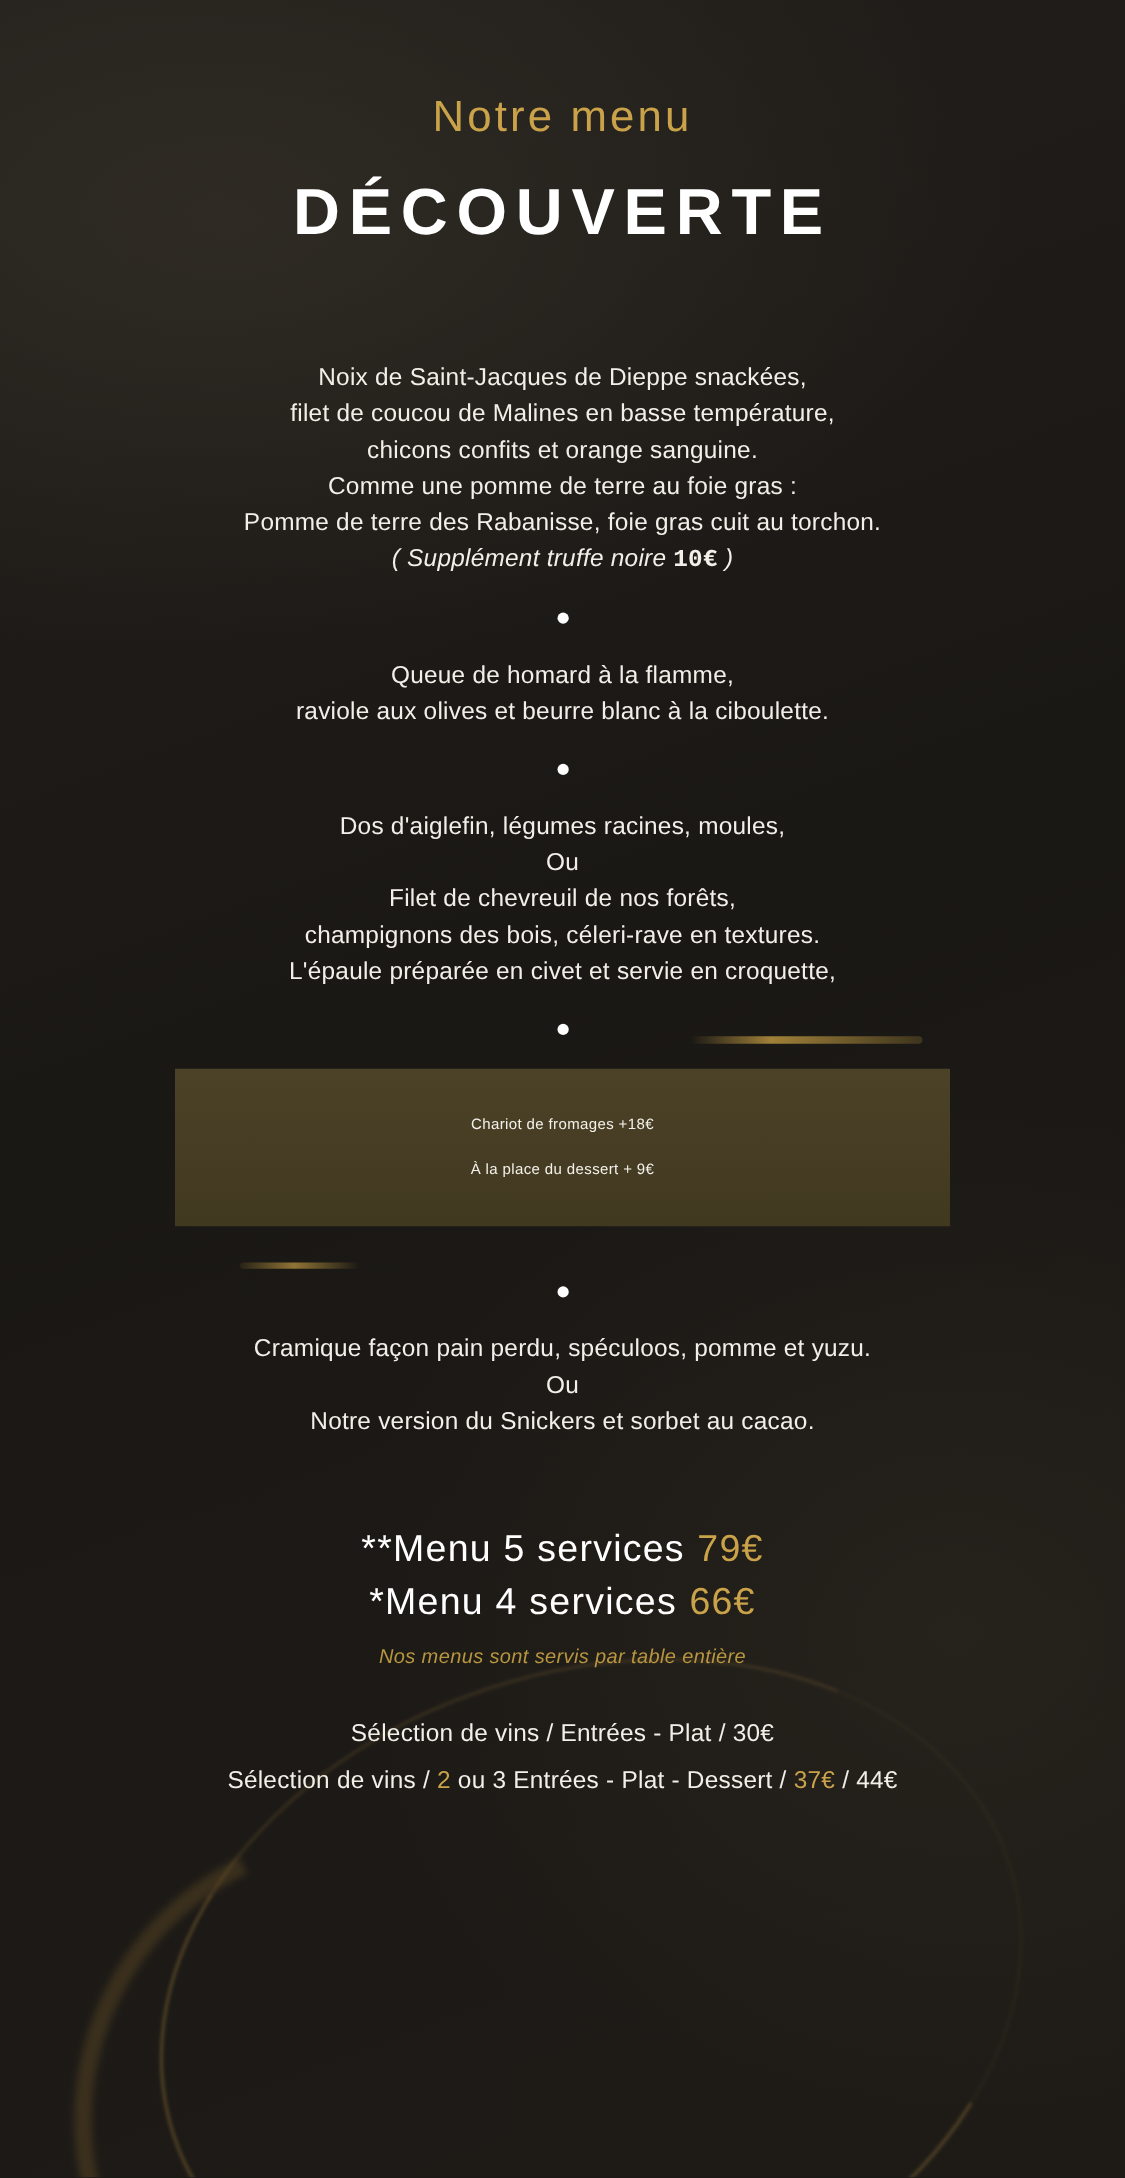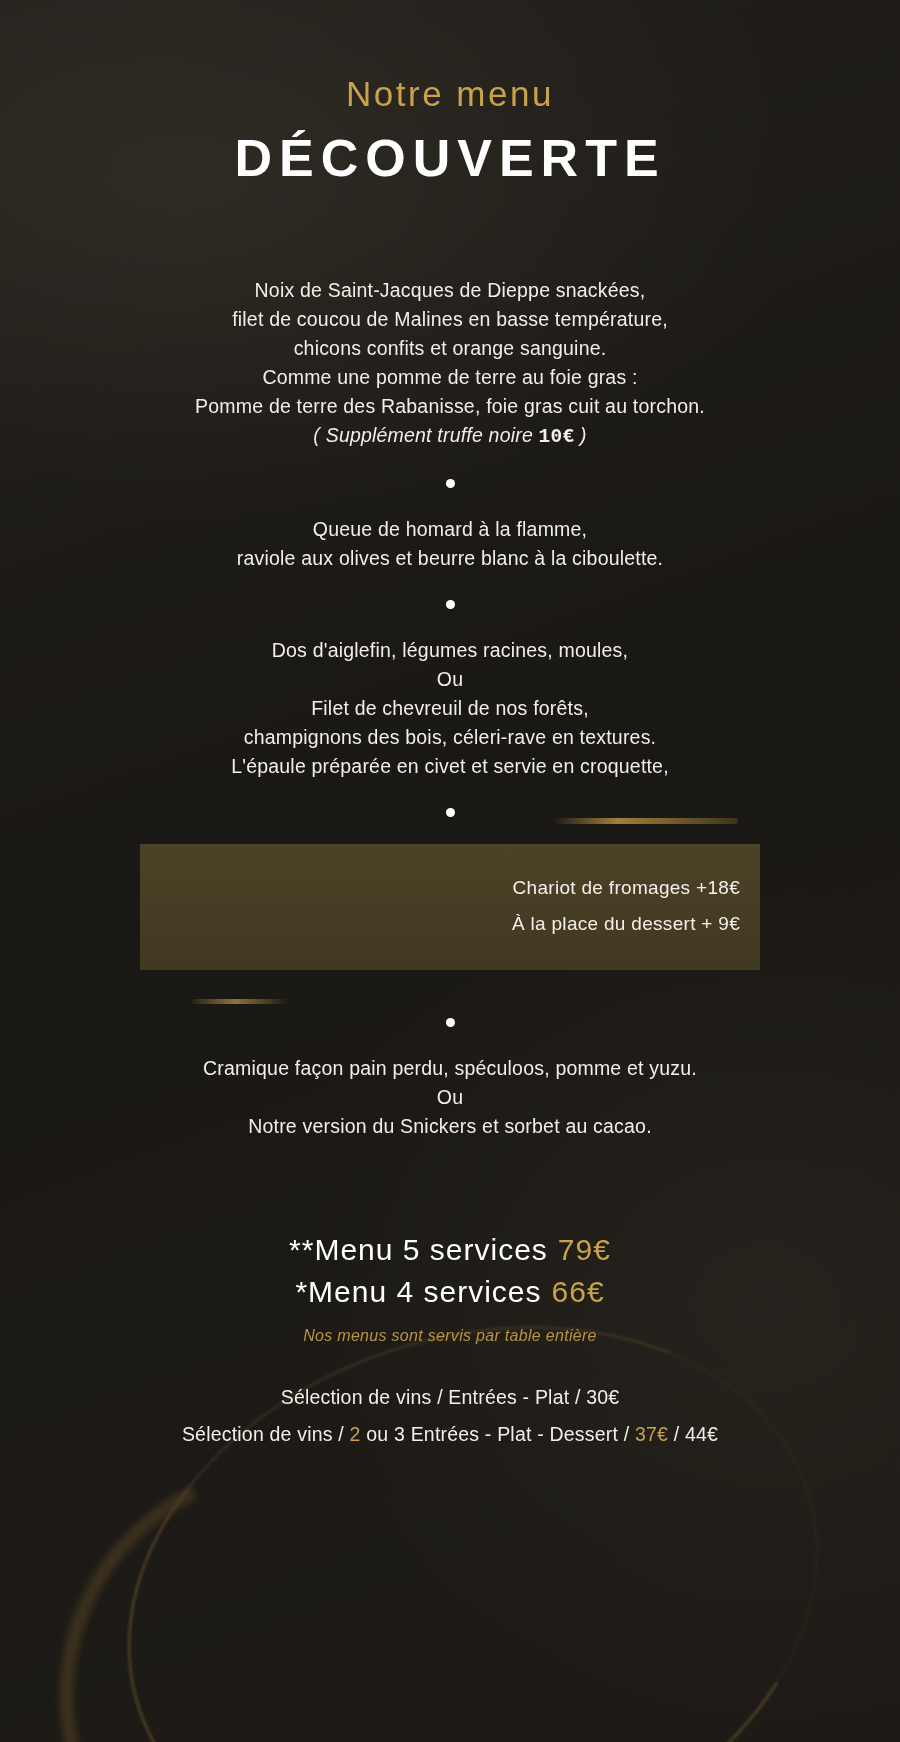--- a/index.html
+++ b/index.html
@@ -62,21 +62,21 @@
 
   .menu-kicker {
     margin: 12px;
     padding-top: 62px;
     font-size: 35px;
     letter-spacing: 2.5px;
     font-weight: 400;
     color: #c9a24a;
   }
   .menu-title {
-    margin: 14px 0 0;
+    margin: 26px 0 0;
     font-size: 52px;
     font-weight: 700;
     letter-spacing: 7px;
     color: #ffffff;
   }
 
   .courses {
     margin-top: 88px;
   }
   .course {
@@ -135,33 +135,32 @@
     background: linear-gradient(90deg, rgba(168,133,54,0.1) 0%, rgba(183,147,63,0.75) 45%, rgba(168,133,54,0) 100%);
     border-radius: 3px;
     filter: blur(0.6px);
   }
   .cheese-box {
     background: linear-gradient(180deg, #4c4227 0%, #463d24 50%, #40381f 100%);
     padding: 26px 20px 28px;
   }
   .cheese-box p {
     margin: 0;
-    font-size: 19px;
+    font-size: 12px;
     line-height: 36px;
     color: #f4f1ea;
     letter-spacing: 0.3px;
-    text-align: right;
   }
 
   .dessert {
     margin-top: 12px;
   }
 
   .prices {
-    margin-top: 92px;
+    margin-top: 71px;
   }
   .price-line {
     font-size: 30px;
     letter-spacing: 1px;
     color: #ffffff;
     margin: 0 0 8px;
   }
   .price-line .amount { color: #c9a24a; margin-left: 10px; }
   .price-note {
     margin: 18px 0 0;

